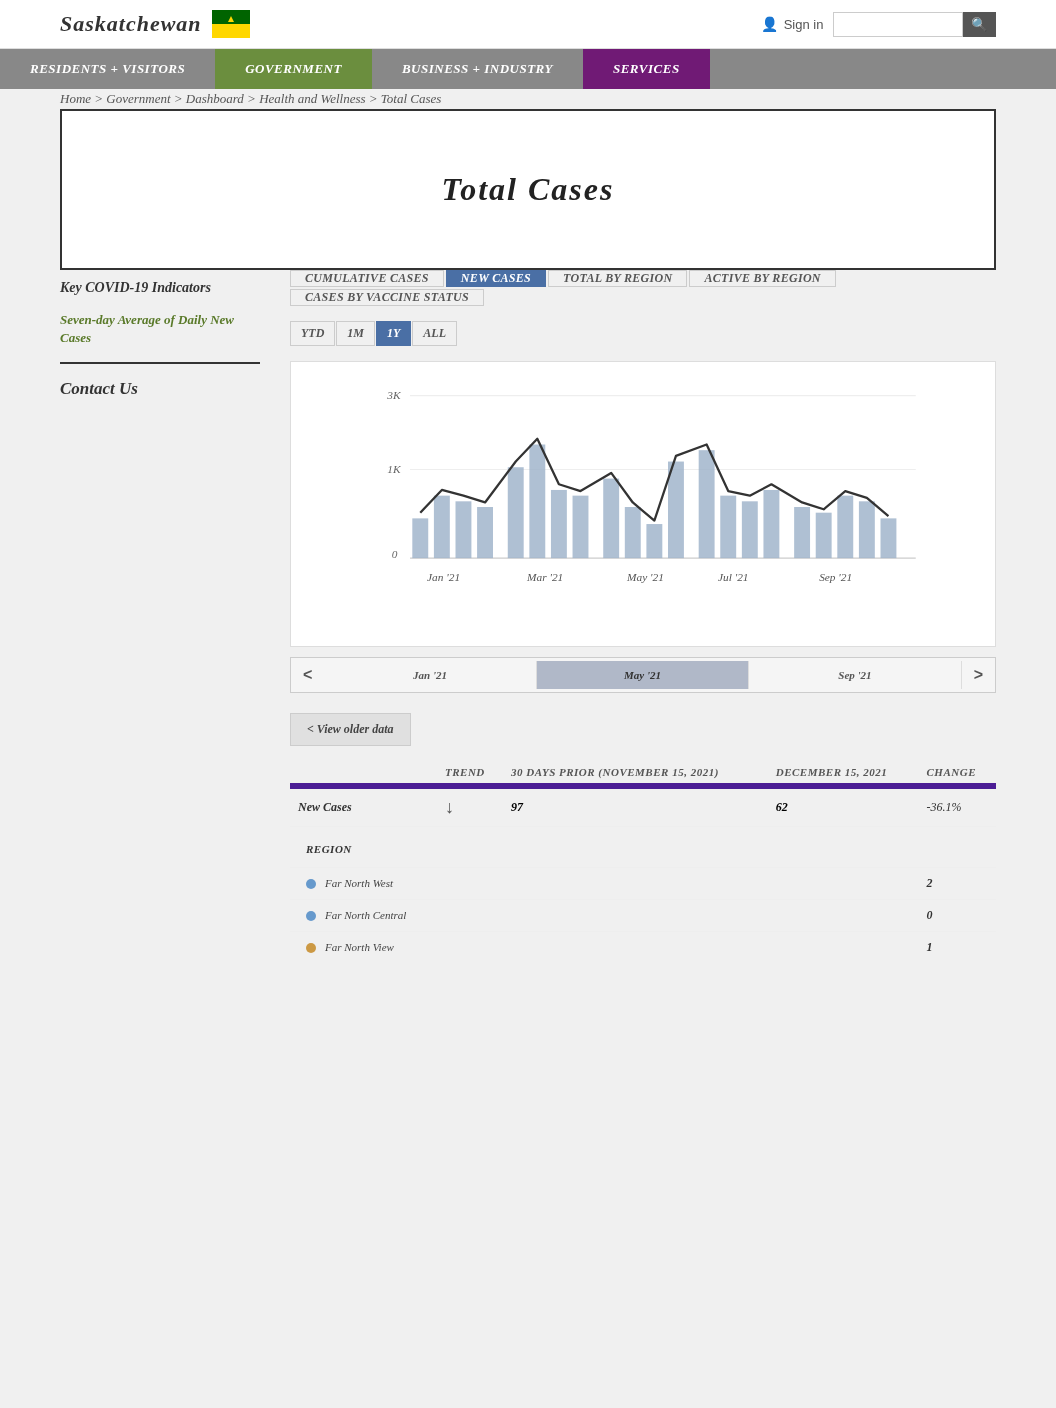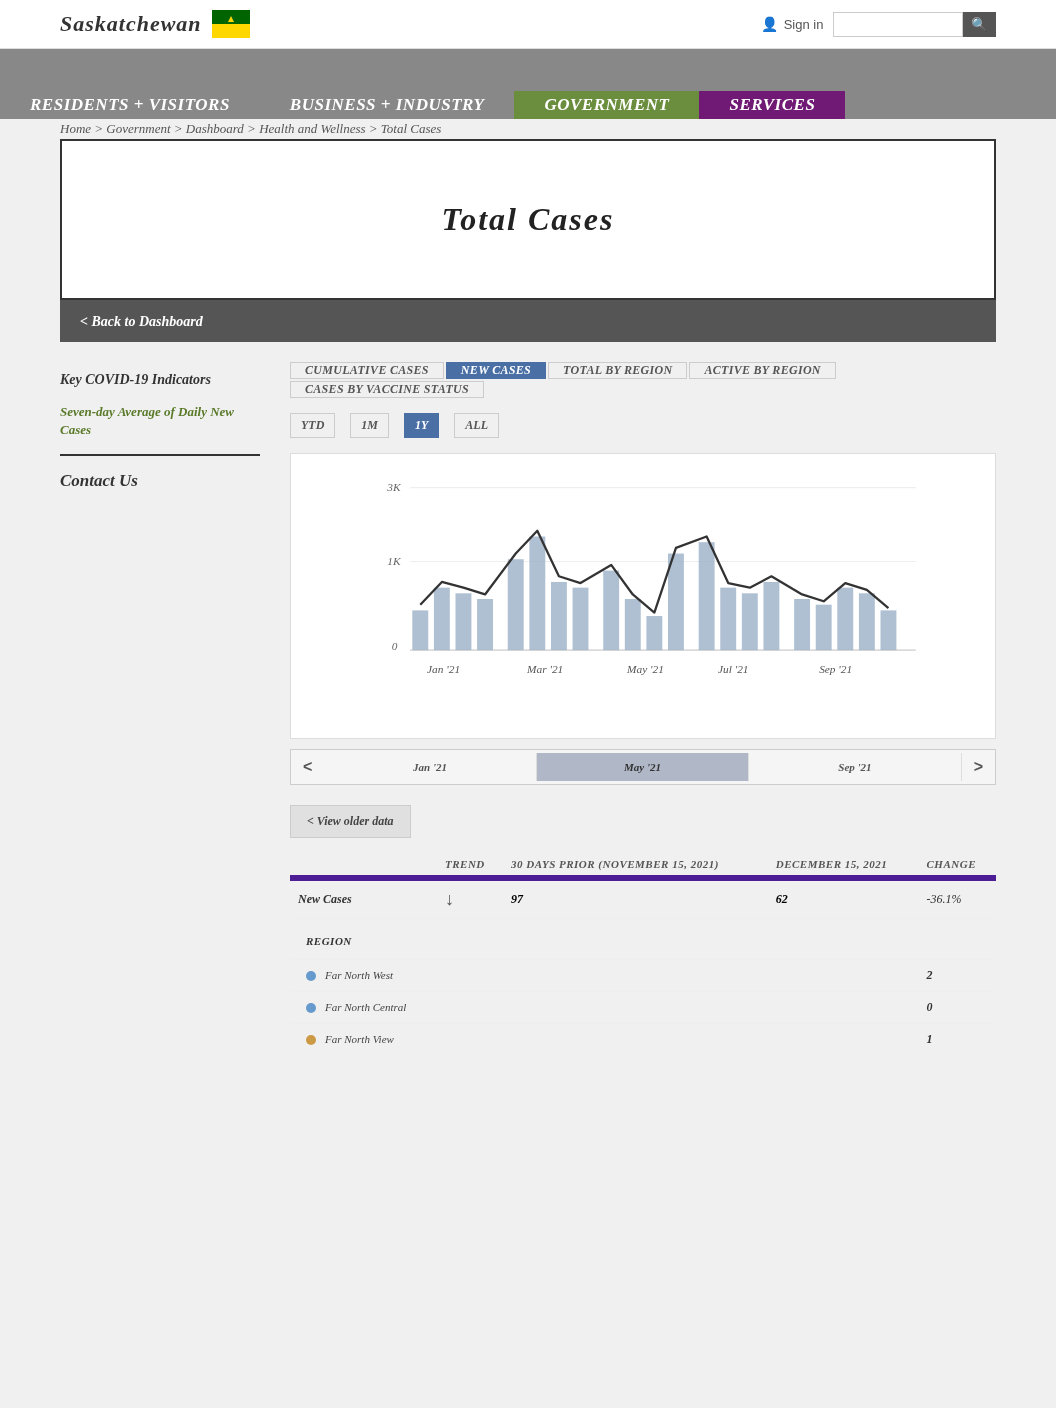--- a/index.html
+++ b/index.html
@@ -9,21 +9,21 @@
     .header { background: white; padding: 10px 60px; display: flex; align-items: center; justify-content: space-between; border-bottom: 1px solid #ddd; }
     .logo-area { display: flex; align-items: center; gap: 10px; }
     .header-right { display: flex; align-items: center; gap: 10px; }
     .sign-in { display: flex; align-items: center; gap: 5px; font-size: 13px; color: #555; cursor: pointer; }
     .search-box { display: flex; }
     .search-input { border: 1px solid #ccc; padding: 4px 8px; width: 130px; font-size: 13px; }
     .search-btn { background: #555; color: white; border: none; padding: 4px 8px; cursor: pointer; }
 
     
     .nav { display: flex; background: #888; }
-    .nav-item { padding: 4px 30px; font-size: 17px; font-weight: bold; font-style: italic; color: white; cursor: pointer; text-transform: uppercase; letter-spacing: 0.5px; font-family: Georgia, serif; margin-top: 42px; }
+    .nav-item { padding: 12px 30px; font-size: 13px; font-weight: bold; font-style: italic; color: white; cursor: pointer; text-transform: uppercase; letter-spacing: 0.5px; font-family: Georgia, serif; }
     .nav-item.active { background: #6b8e3e; color: white; }
     .nav-item.services { background: #701a75; }
 
     
     .breadcrumb { padding: 2px 60px; font-size: 13px; color: #555; font-family: Georgia, serif; font-style: italic; border-radius: 8px; }
 
     
     .main { padding: 0 60px 40px; }
 
     
@@ -46,21 +46,21 @@
 
     
     .chart-area { flex: 1; }
 
     
     .tabs { display: flex; gap: 2px; margin-bottom: 15px; flex-wrap: wrap; }
     .tab { padding: 0 14px; font-size: 12px; font-family: Georgia, serif; font-style: italic; color: #555; background: #f0f0f0; border: 1px solid #ccc; cursor: pointer; font-weight: bold; text-transform: uppercase; letter-spacing: 0.3px; text-align: right; }
     .tab.active { background: #4a6fa5; color: white; border-color: #4a6fa5; }
 
     
-    .time-btns { display: flex; gap: 15px; margin-bottom: 15px; }
+    .time-btns { display: flex; gap: 1px; margin-bottom: 15px; }
     .time-btn { padding: 4px 10px; font-size: 12px; font-family: Georgia, serif; font-style: italic; background: #f0f0f0; border: 1px solid #ccc; cursor: pointer; color: #555; font-weight: bold; }
     .time-btn.active { background: #4a6fa5; color: white; border-color: #4a6fa5; }
 
     
     .chart-container { border: 1px solid #ddd; background: white; padding: 20px 10px 10px; margin-bottom: 10px; position: relative; }
     .chart-svg { width: 100%; height: 250px; }
 
     
     .chart-scroll { display: flex; align-items: center; border: 1px solid #ccc; background: #f5f5f5; margin-bottom: 20px; }
     .scroll-arrow { padding: 8px 12px; cursor: pointer; font-size: 16px; color: #555; font-weight: bold; }
@@ -109,38 +109,35 @@
     </div>
     <div class="search-box">
       <input class="search-input" type="text" style="">
       <button class="search-btn">🔍</button>
     </div>
   </div>
 </div>
 
 <nav class="nav">
   <div class="nav-item">Residents + Visitors</div>
+  <div class="nav-item active">Government</div>
   <div class="nav-item">Business + Industry</div>
-  <div class="nav-item active">Government</div>
   <div class="nav-item services">Services</div>
 </nav>
 
 <div class="breadcrumb">
   <span>Home &gt; Government &gt; Dashboard &gt; Health and Wellness &gt; Total Cases</span>
 </div>
 
 <div class="main">
 
   <div class="title-box">
     <h1>Total Cases</h1>
   </div>
 
-  <div class="back-bar">
-    <span class="back-link">&lt; Back to Dashboard</span>
-  </div>
 
   <div class="content">
 
     <div class="sidebar">
       <div class="sidebar-title">Key COVID-19 Indicators</div>
       <div class="sidebar-link">Seven-day Average of Daily New Cases</div>
       <div class="sidebar-divider"></div>
       <div class="sidebar-contact">Contact Us</div>
     </div>
 

